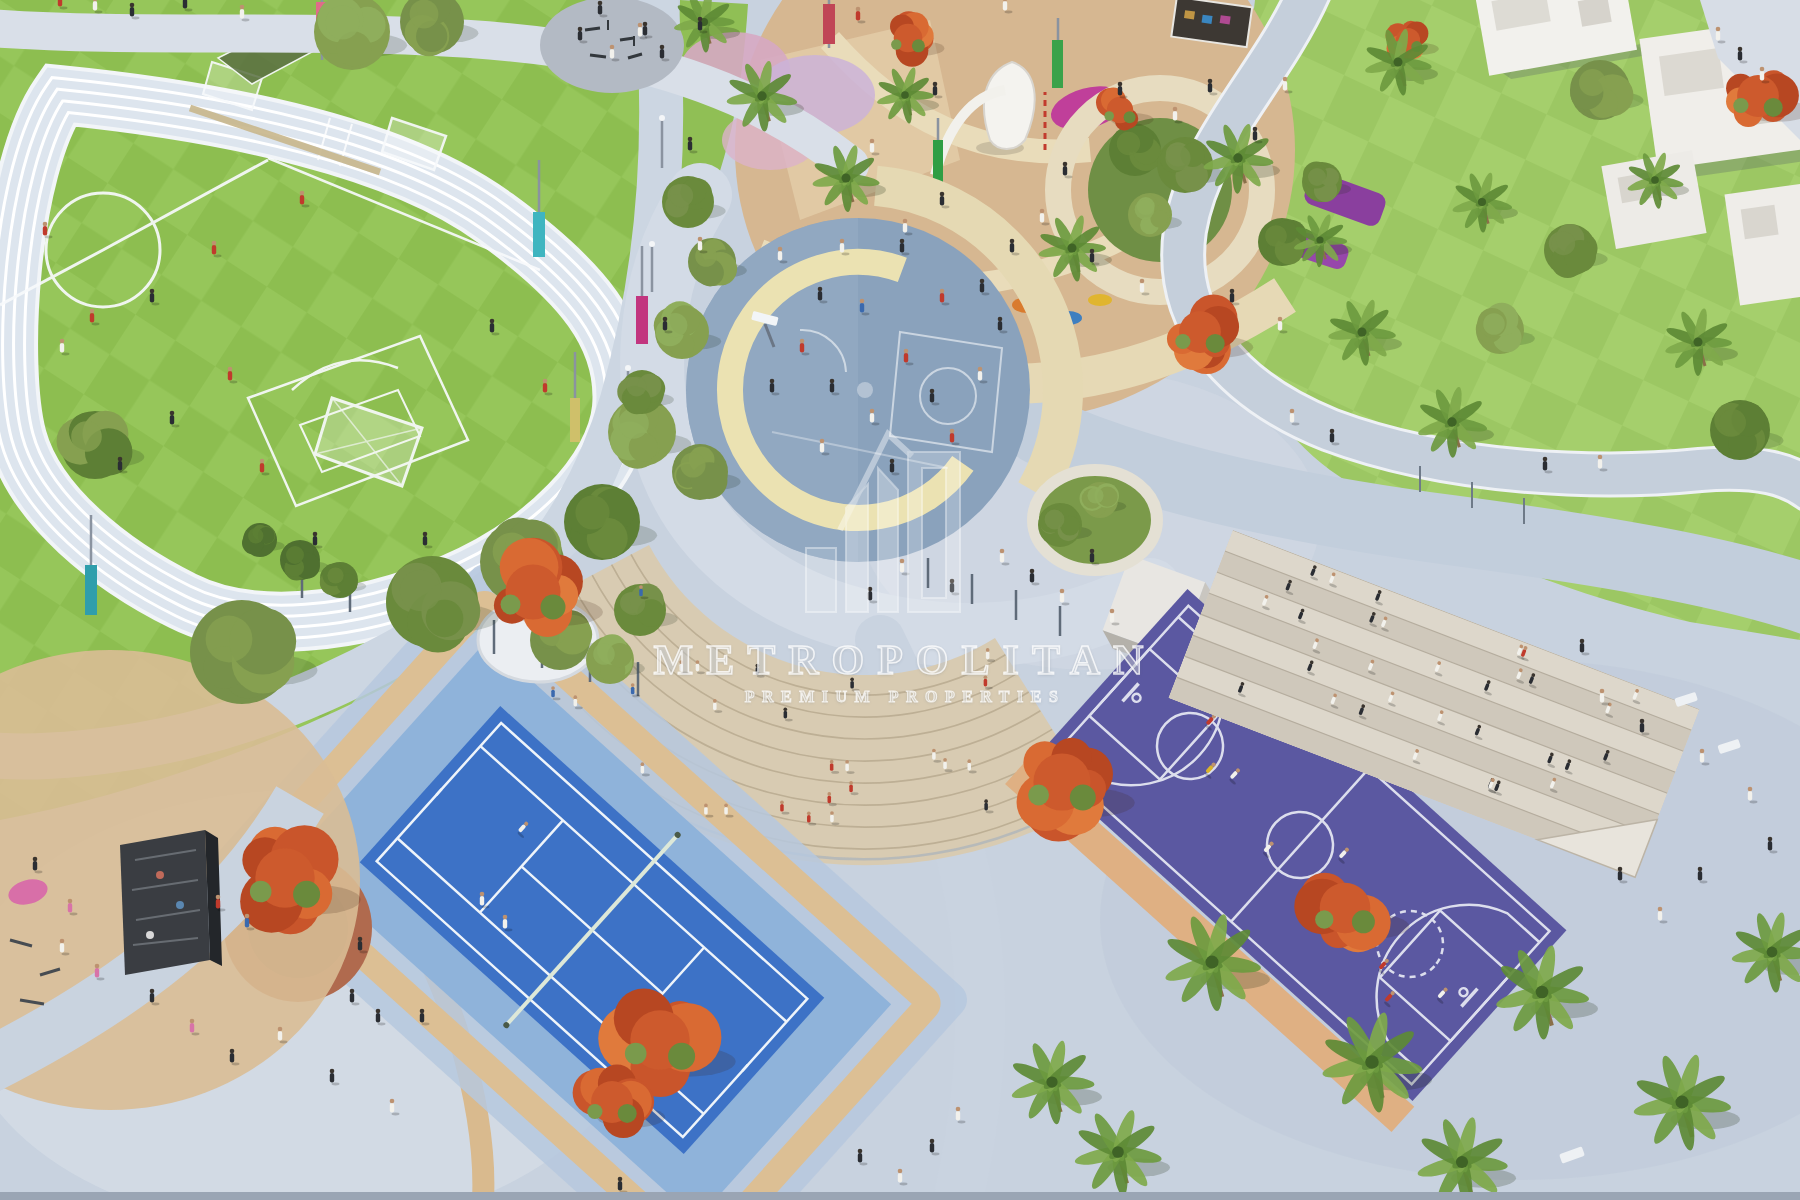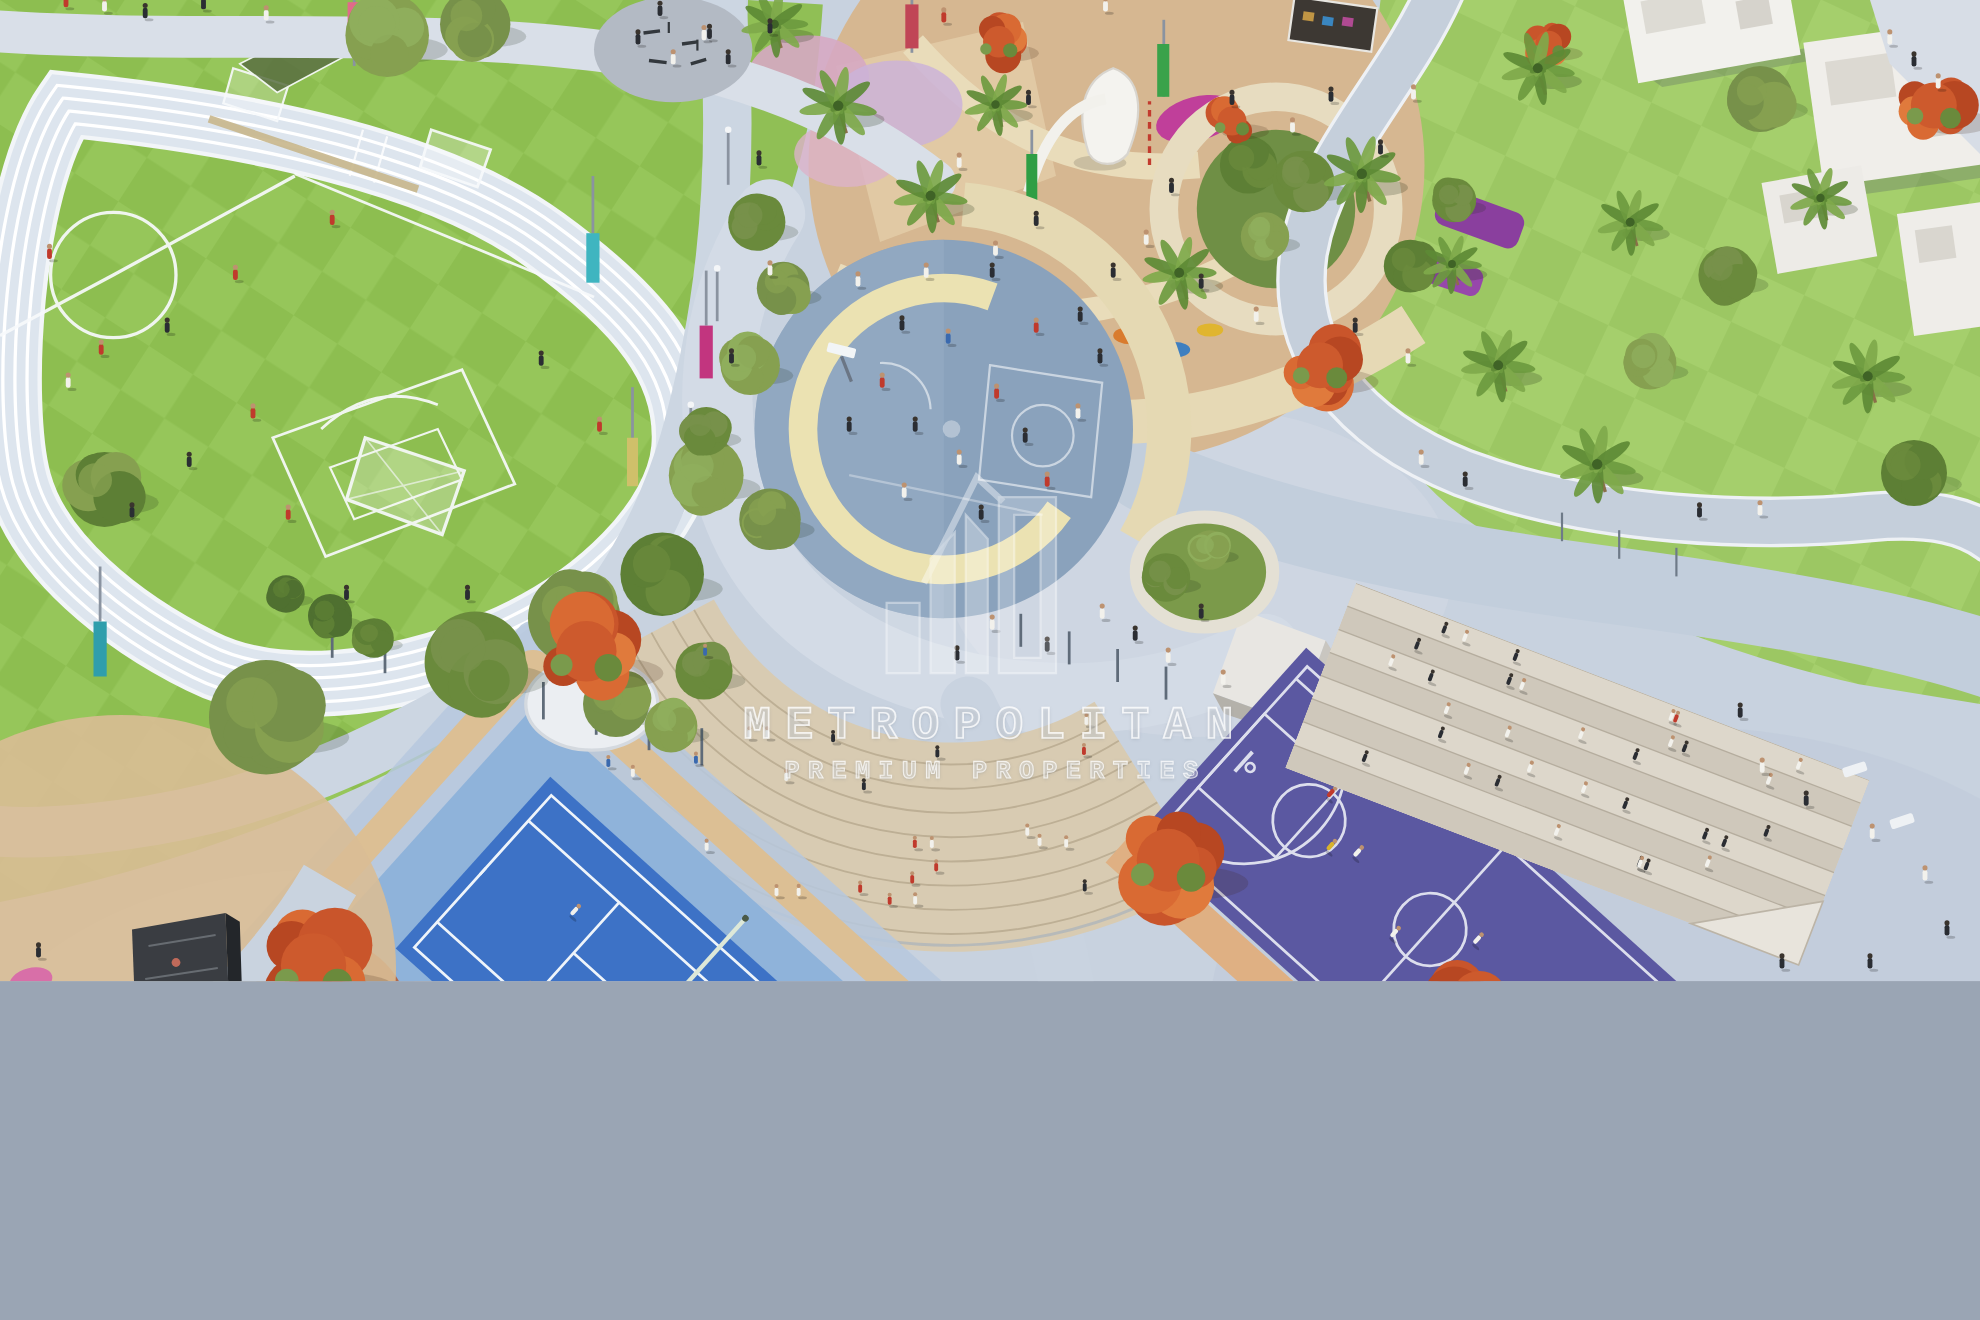--- a/index.html
+++ b/index.html
@@ -1,23 +1,23 @@
 <!DOCTYPE html>
 <html><head>
 <meta charset="utf-8">
 <style>
   html,body{margin:0;padding:0;background:#9aa5b4;}
-  .scene{position:relative;width:1800px;height:892px;overflow:hidden;
-         background:var(--pavement,#c8d2df);font-family:Liberation Mono, monospace;}
+  .scene{position:relative;width:1800px;height:1192px;overflow:hidden;
+         background:var(--pavement,#c8d2df);font-family:Liberation Serif, serif;}
   .scene svg{position:absolute;left:0;top:0;}
   .wm{position:absolute;left:905px;transform:translateX(-50%);white-space:nowrap;
       color:rgba(255,255,255,.30);-webkit-text-stroke:1.5px rgba(255,255,255,.78);
       text-shadow:0 1px 3px rgba(110,120,135,.35);z-index:5;}
   .wm-title{top:636px;font-size:42px;font-weight:bold;letter-spacing:13px;}
-  .wm-sub{top:688px;font-size:23px;font-weight:bold;letter-spacing:7.5px;
+  .wm-sub{top:688px;font-size:16px;font-weight:bold;letter-spacing:7.5px;
       -webkit-text-stroke:1px rgba(255,255,255,.72);}
 </style>
 </head>
 <body>
 
 <div class="scene" style="--pavement: #c8d2df;">
 <svg width="1800" height="1200" viewBox="0 0 1800 1200">
   <defs>
     <pattern id="grassCheck" width="95" height="95" patternUnits="userSpaceOnUse" patternTransform="rotate(33)">
       <rect width="95" height="95" fill="#8dbe50"></rect>

